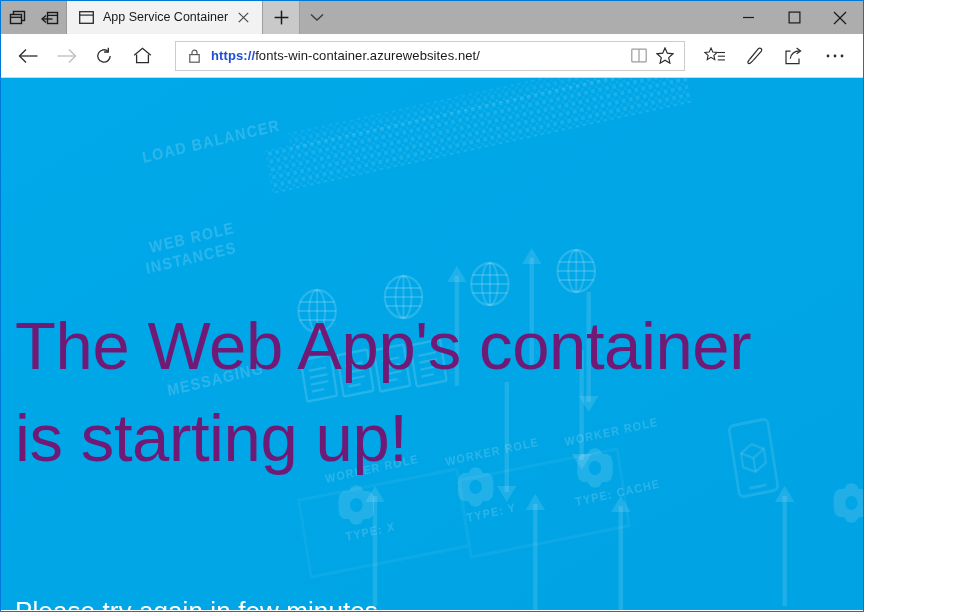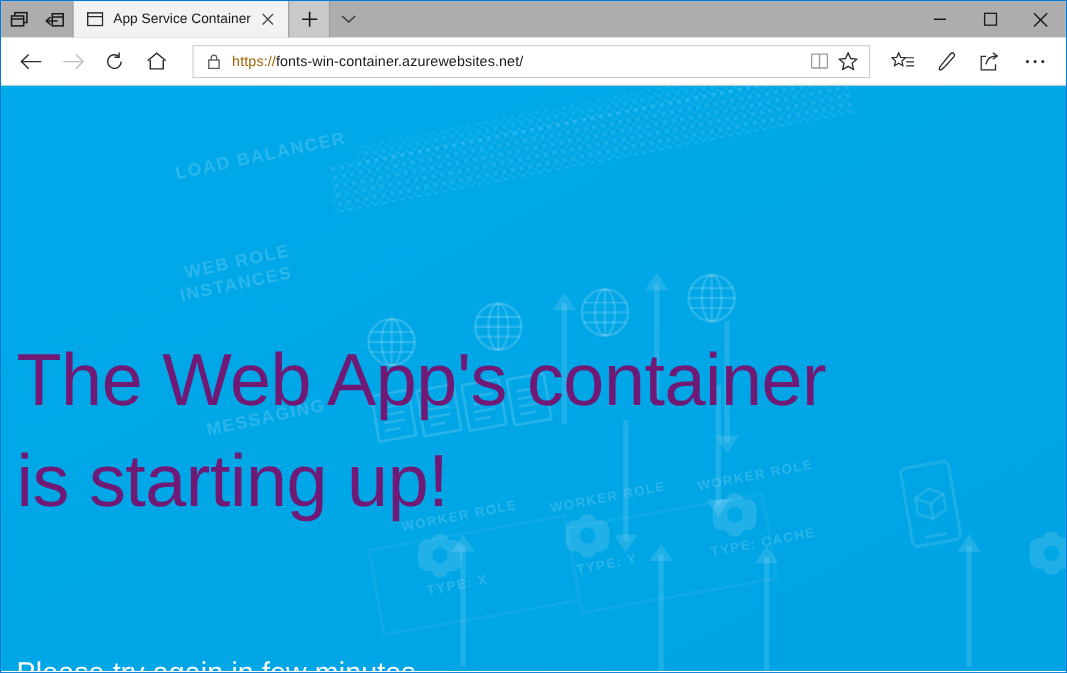--- a/index.html
+++ b/index.html
@@ -11,21 +11,21 @@
     width: 970px;
     height: 612px;
     overflow: hidden;
     font-family: "Liberation Sans", sans-serif;
     background: #ffffff;
     -webkit-font-smoothing: antialiased;
   }
 
   .browser-window {
     position: relative;
-    width: 970px;
+    width: 864px;
     height: 612px;
     box-sizing: border-box;
     border: 1px solid #0078d7;
     background: #ffffff;
     overflow: hidden;
   }
 
   
   .titlebar {
     position: relative;
@@ -185,21 +185,21 @@
   }
   .url-text {
     flex: 1 1 auto;
     font-size: 13px;
     color: #1a1a1a;
     white-space: nowrap;
     overflow: hidden;
     text-overflow: ellipsis;
     letter-spacing: 0.1px;
   }
-  .url-scheme { color: #a16207; }
+  .url-scheme { color: #1d4ed8; font-weight: bold; }
   .addr-icon {
     flex: 0 0 auto;
     width: 26px;
     height: 26px;
     display: flex;
     align-items: center;
     justify-content: center;
     cursor: default;
   }
 

